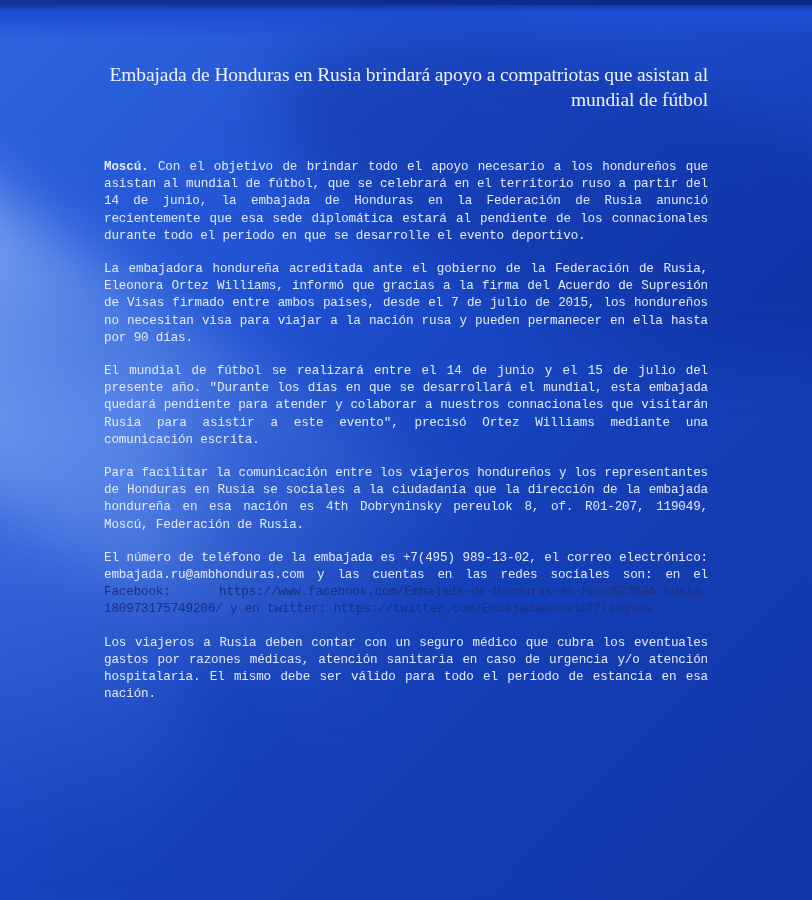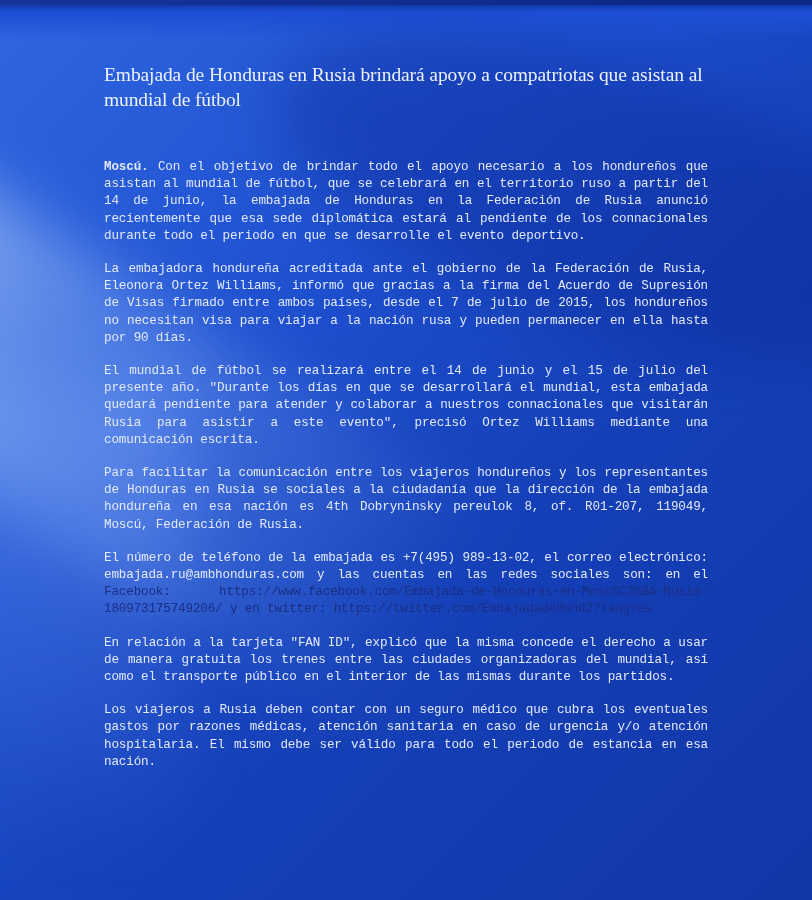--- a/index.html
+++ b/index.html
@@ -28,21 +28,21 @@
       position: absolute; right: -150px; top: 70px; width: 700px; height: 260px;
       border-radius: 50%; background: rgba(10,35,140,0.35); filter: blur(30px);
       transform: rotate(18deg); pointer-events: none;
     }
     .topbar {
       position: absolute; left: 0; top: 0; width: 812px; height: 5px;
       background: linear-gradient(90deg, #16339a, #0b2683);
     }
     .content { position: absolute; left: 104px; top: 62px; width: 604px; color: #e4ecff; }
     .title {
-      text-align: left; font-size: 19.5px; line-height: 25px; margin: 0 0 47px 0;
+      text-align: right; font-size: 19.5px; line-height: 25px; margin: 0 0 47px 0;
       color: #eef3ff; font-weight: normal; letter-spacing: -0.1px;
     }
     .para {
       font-size: 12.6px; line-height: 17.2px; margin: 0 0 16px 0;
       text-align: justify; color: #e2eaff; letter-spacing: -0.15px; font-family: Liberation Mono, monospace;
     }
     .para .lead { font-weight: bold; }
     .link { color: #1a2f86; }
   </style>
 </head>
@@ -60,18 +60,17 @@
     <p class="para"><span class="lead">Moscú.</span><span> Con el objetivo de brindar todo el apoyo necesario a los hondureños que asistan al mundial de fútbol, que se celebrará en el territorio ruso a partir del 14 de junio, la embajada de Honduras en la Federación de Rusia anunció recientemente que esa sede diplomática estará al pendiente de los connacionales durante todo el periodo en que se desarrolle el evento deportivo.</span></p>
 
     <p class="para">La embajadora hondureña acreditada ante el gobierno de la Federación de Rusia, Eleonora Ortez Williams, informó que gracias a la firma del Acuerdo de Supresión de Visas firmado entre ambos países,  desde el 7 de julio de 2015, los hondureños no necesitan visa para viajar a la nación rusa y pueden permanecer en ella hasta por 90 días.</p>
 
     <p class="para">El mundial de fútbol se realizará entre el 14 de junio y el 15 de julio del presente año. "Durante los días en que se desarrollará el mundial, esta embajada quedará pendiente para atender y colaborar a nuestros connacionales que visitarán Rusia para asistir a este evento", precisó Ortez Williams mediante una comunicación escrita.</p>
 
     <p class="para">Para facilitar la comunicación entre los viajeros hondureños y los representantes de Honduras en Rusia se sociales a la ciudadanía que la dirección de la embajada hondureña en esa nación es 4th Dobryninsky pereulok 8, of. R01-207, 119049, Moscú, Federación de Rusia.</p>
 
     <p class="para"><span>El número de teléfono de la embajada es +7(495) 989-13-02, el correo electrónico: embajada.ru@ambhonduras.com y las cuentas en las redes sociales son: en el </span><span class="link">Facebook: https://www.facebook.com/Embajada-de-Honduras-en-Mosc%C3%BA-Rusia-180973175749206/</span><span class="link"> y en twitter: </span><span class="link">https://twitter.com/EmbajadadeHond2?lang=es</span></p>
 
-    <p class="para">En relación a la tarjeta "FAN ID", explicó que la misma concede el derecho a usar de manera gratuita los trenes entre las ciudades organizadoras del mundial, así como el transporte público en el interior de las mismas durante los partidos.</p>
 
 
     <p class="para">Los viajeros a Rusia deben contar con un seguro médico que cubra los eventuales gastos por razones médicas, atención sanitaria en caso de urgencia y/o atención hospitalaria. El mismo debe ser válido para todo el periodo de estancia en esa nación.</p>
   </div>
 </div>
 
 </body></html>

